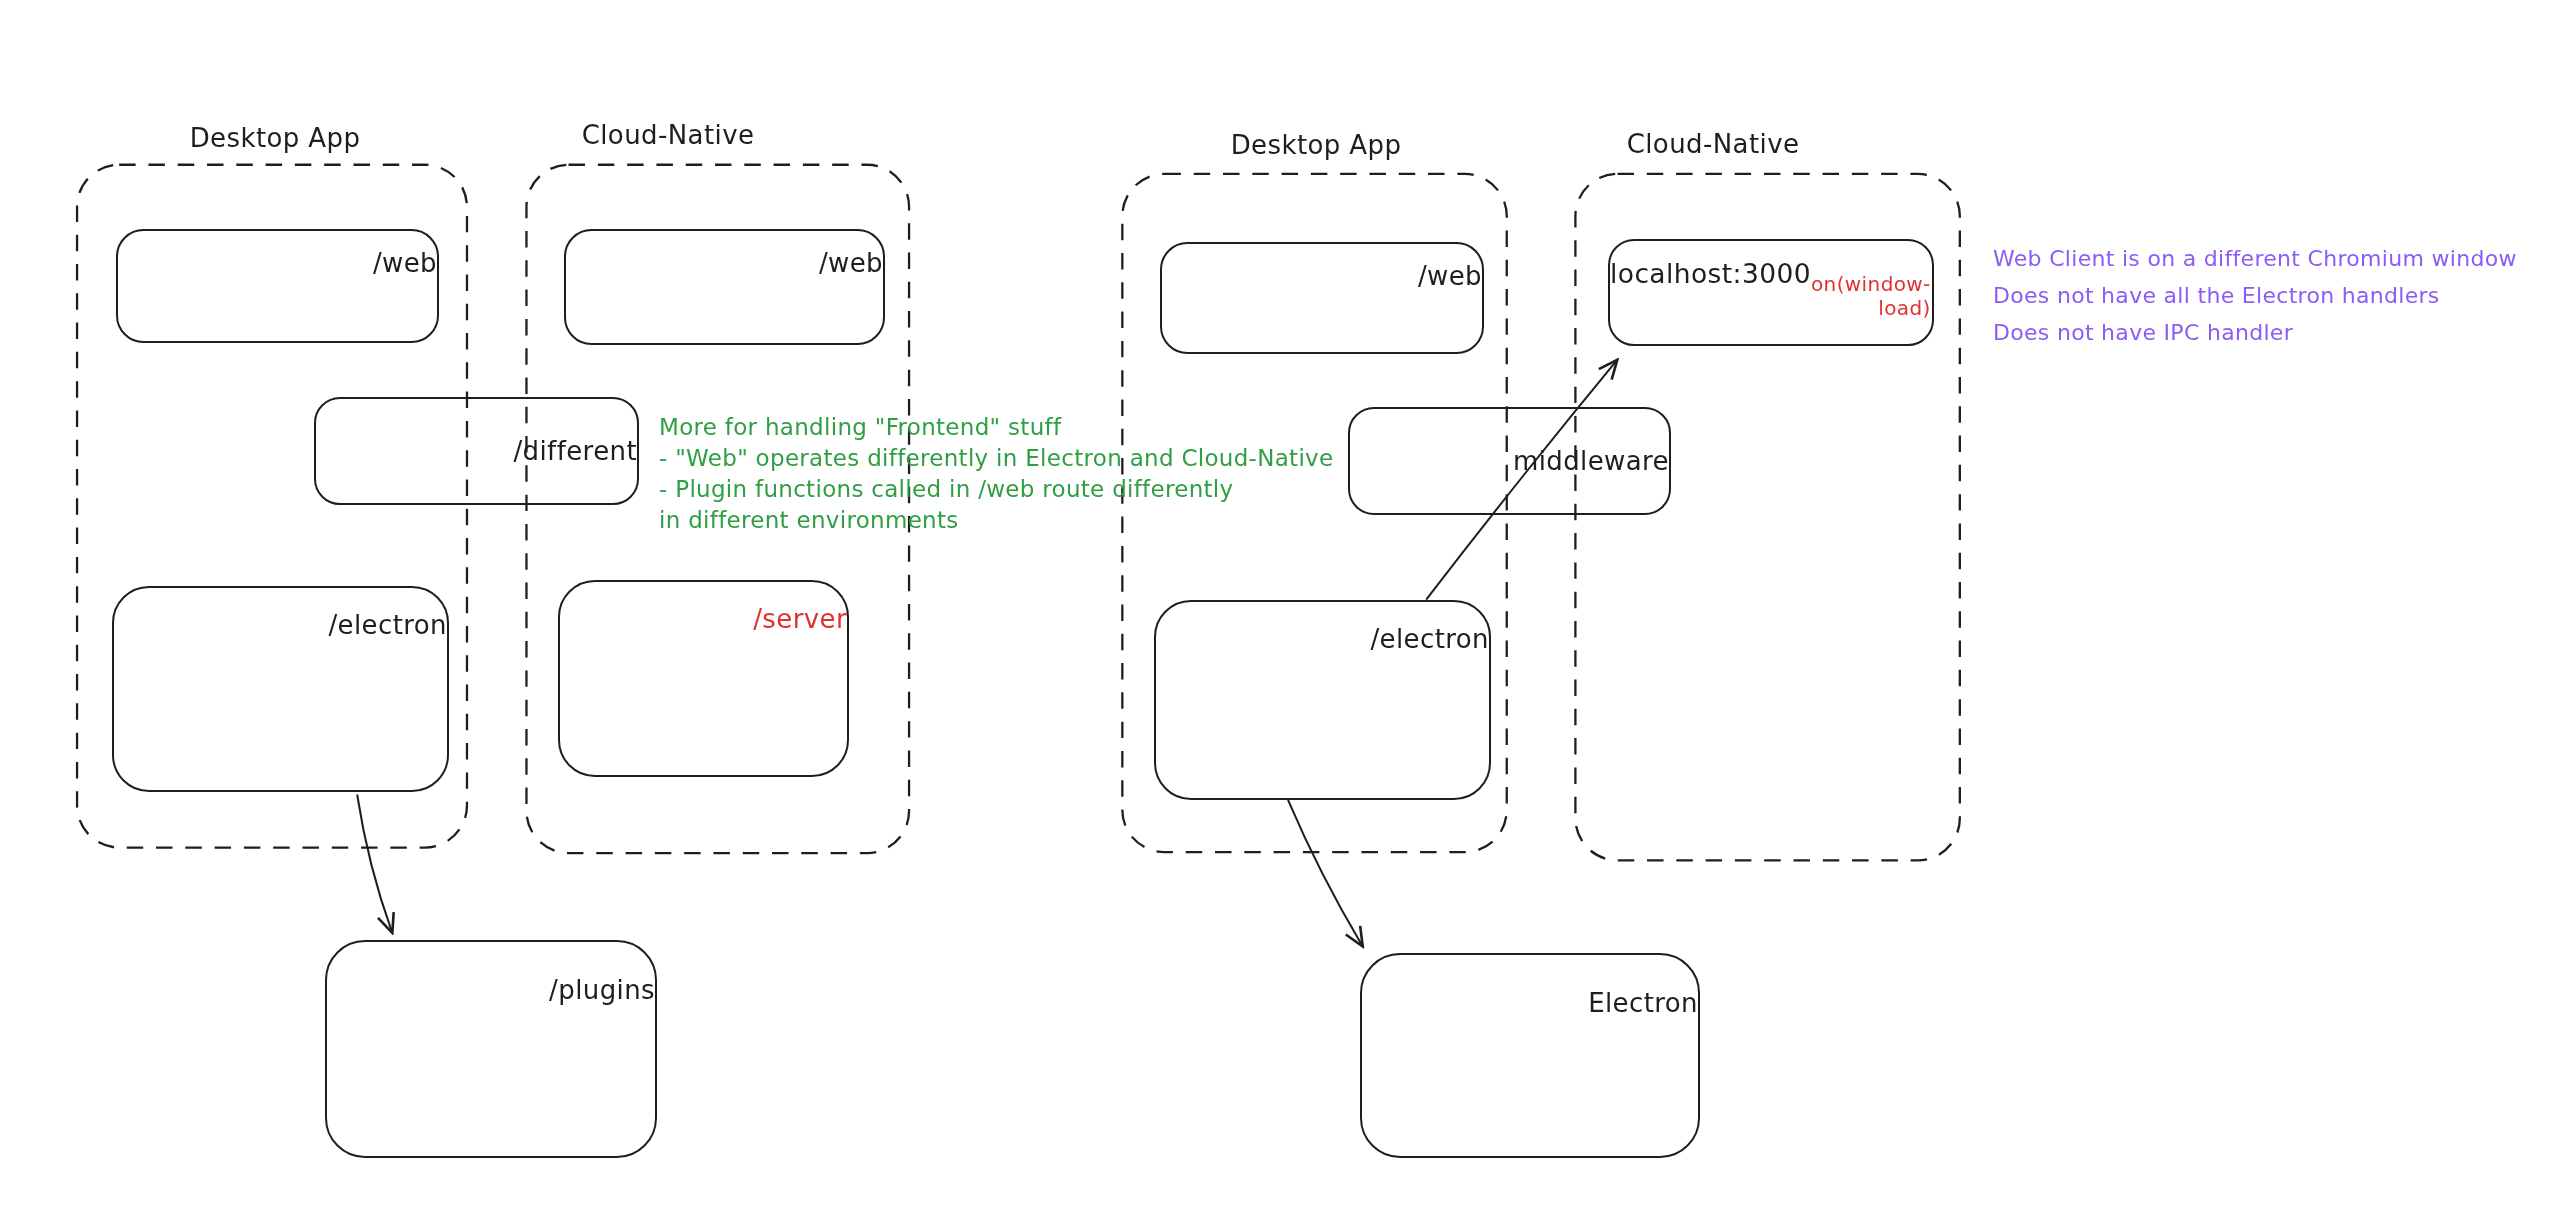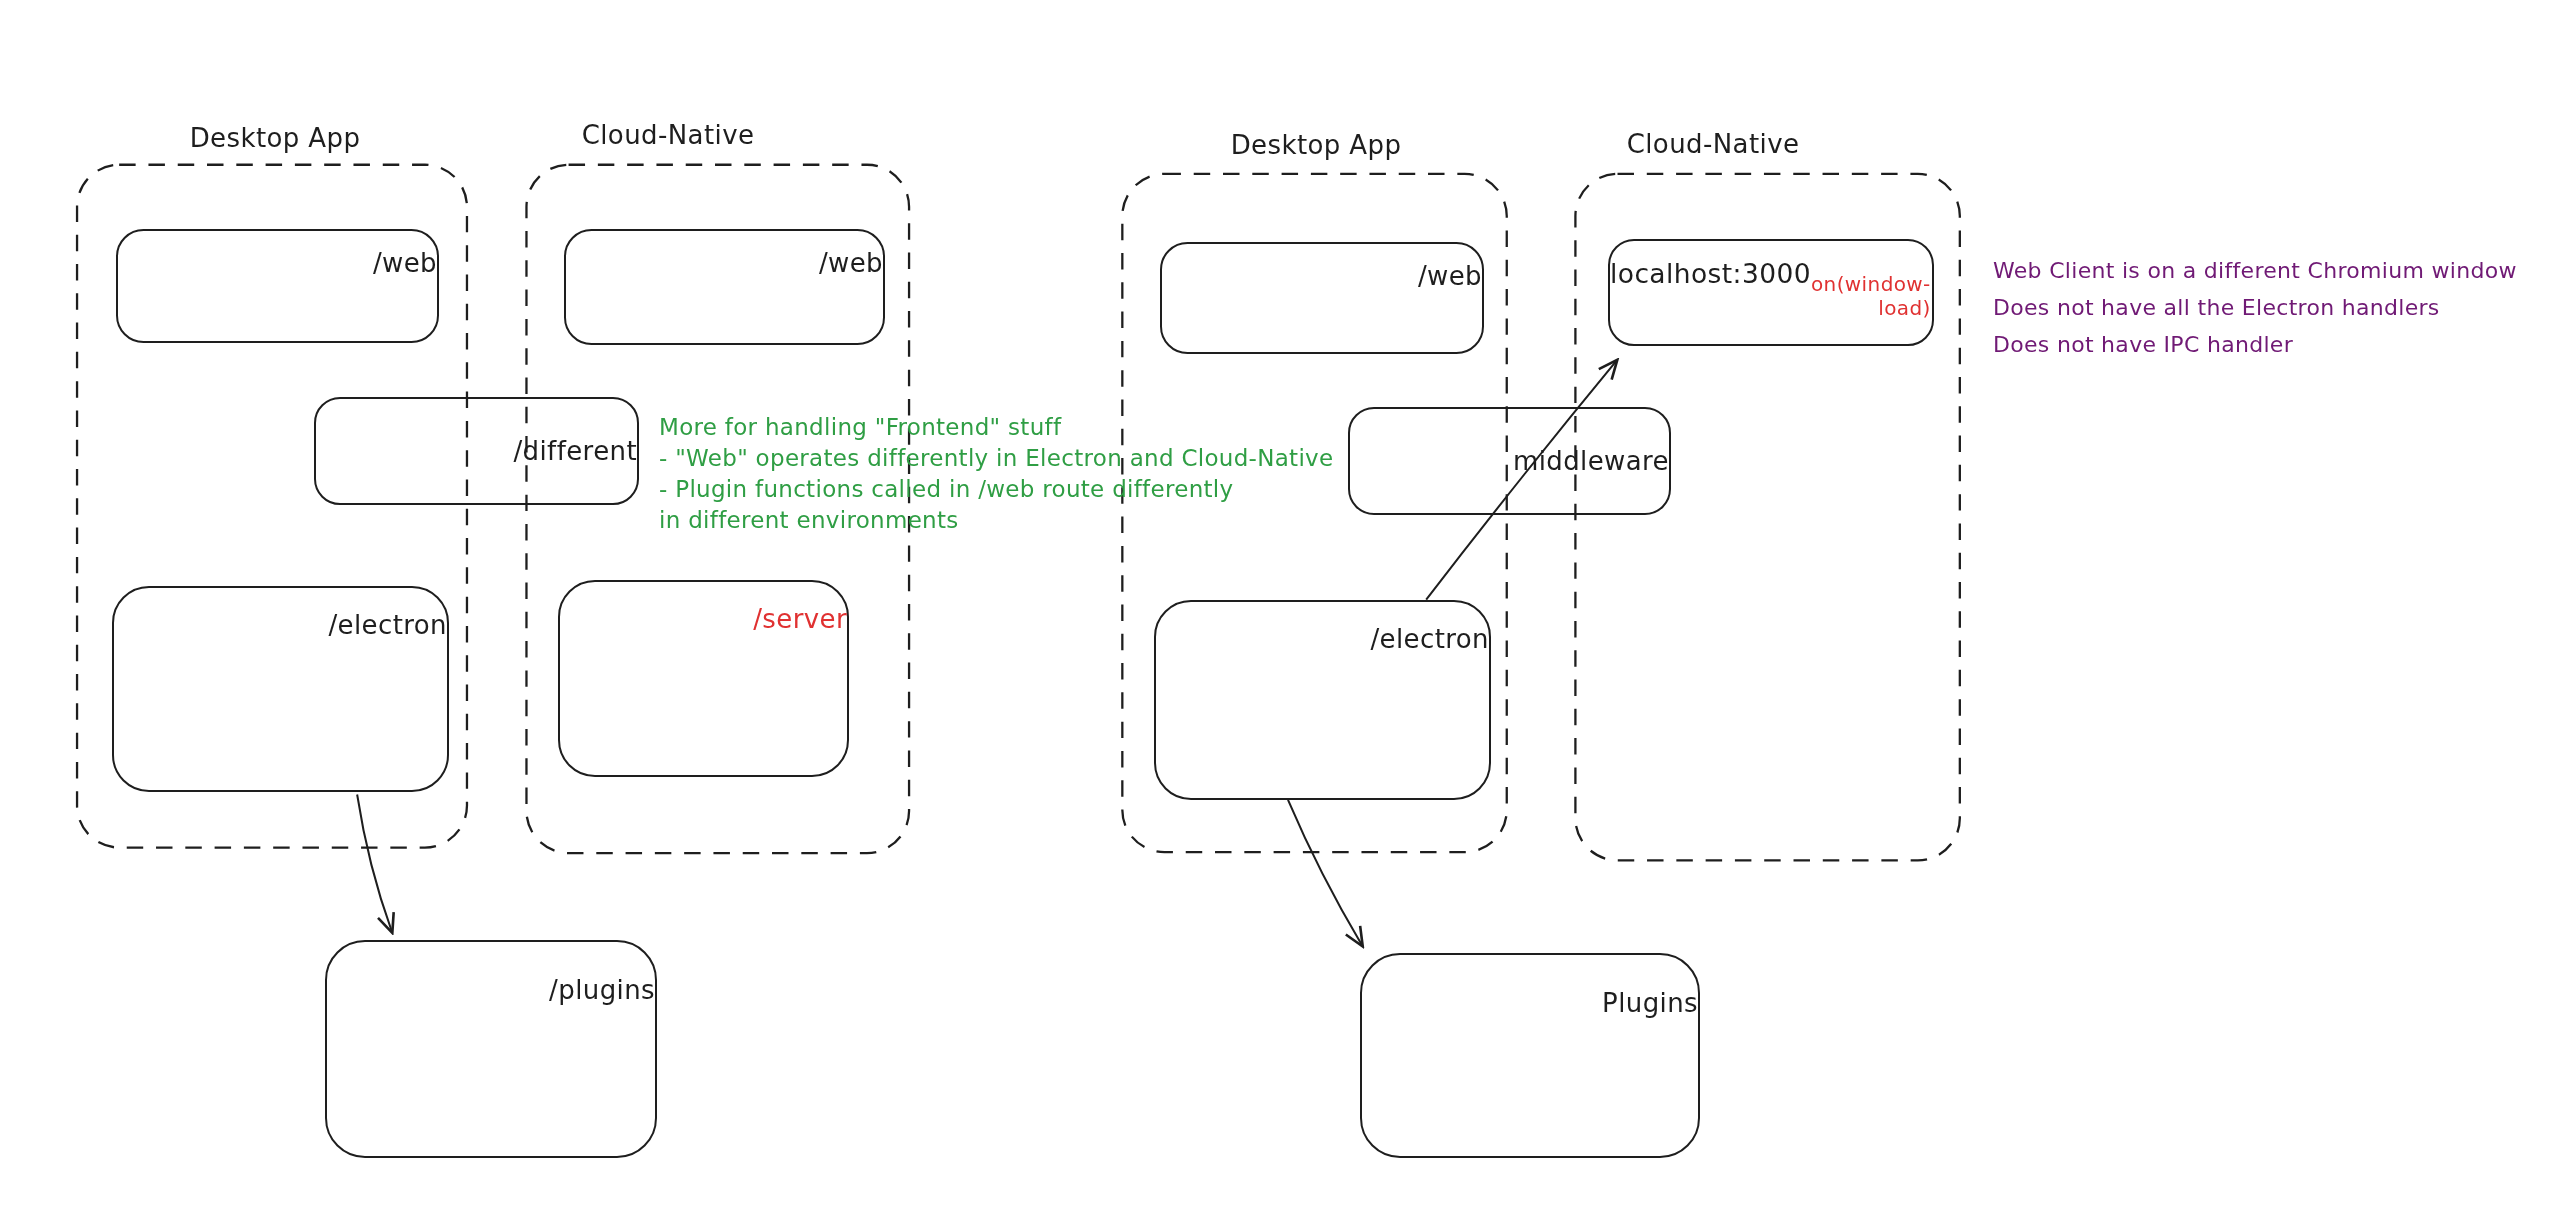--- a/index.html
+++ b/index.html
@@ -40,24 +40,23 @@
     font-size:23px;
     line-height:31px;
     color:#2f9e44;
     white-space:nowrap;
     letter-spacing:0.3px;
   }
   .red-note{
     position:absolute;
     font-size:22px;
     line-height:37px;
-    color:#701a75;
+    color:#8b5cf6;
     white-space:nowrap;
     letter-spacing:0.3px;
-    margin-top:12px;
   }
   .localhost-inner{
     width:100%;height:100%;
     display:flex;flex-direction:row;
     box-sizing:border-box;
     padding-top:16.5px;
   }
   .localhost-title{text-align:center;font-size:26.5px;}
   .localhost-event{
     text-align:right;
@@ -140,21 +139,21 @@
 
   <div class="node center-v" style="left:1348px;top:407px;width:323px;height:108px;border-radius:26px;">
     <span class="lbl">middleware</span>
   </div>
 
   <div class="node" style="left:1154px;top:600px;width:337px;height:200px;border-radius:37px;padding-top:22px;">
     <span class="lbl">/electron</span>
   </div>
 
   <div class="node" style="left:1360px;top:953px;width:340px;height:205px;border-radius:40px;padding-top:33px;">
-    <span class="lbl">Plugins</span>
+    <span class="lbl">Electron</span>
   </div>
 
   <div class="red-note" style="left:1993px;top:240px;">
     <div>Web Client is on a different Chromium window</div>
     <div>Does not have all the Electron handlers</div>
     <div>Does not have IPC handler</div>
   </div>
 
 </div>
 

